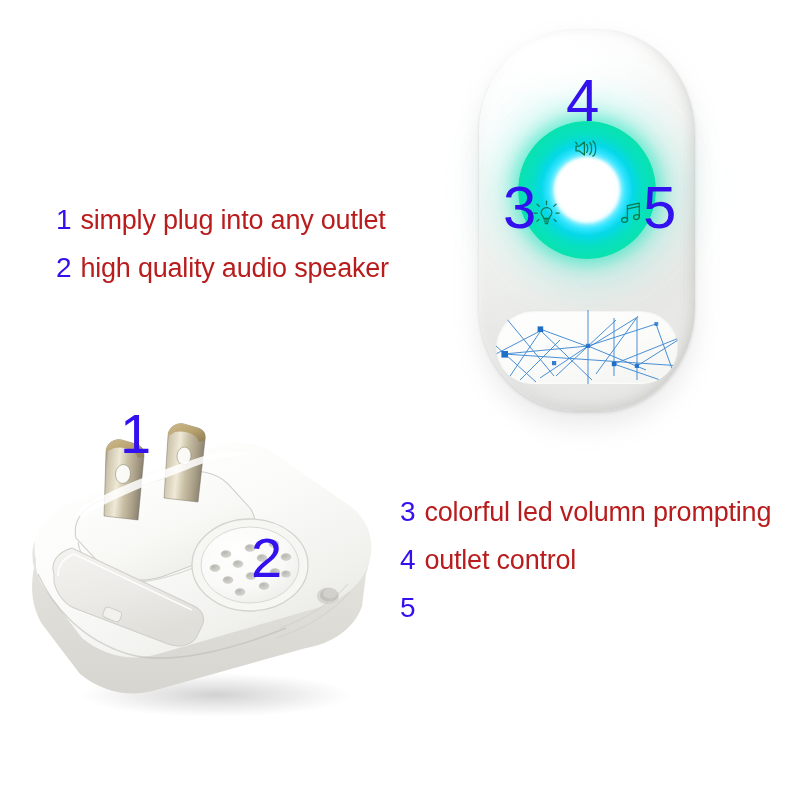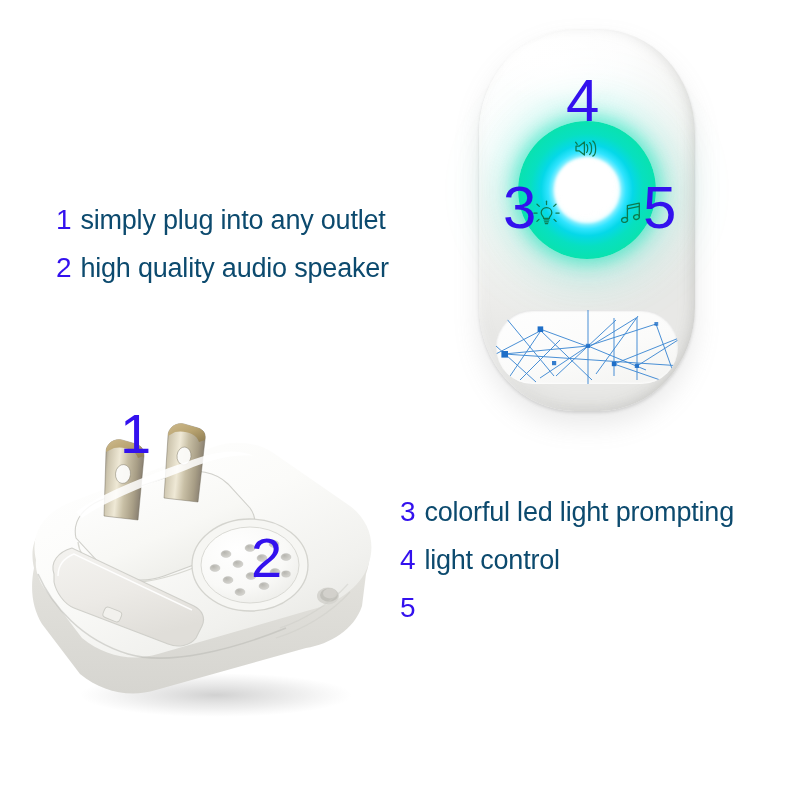--- a/index.html
+++ b/index.html
@@ -17,21 +17,21 @@
   #text-left{ left:56px; top:196px; }
   #text-right{ left:400px; top:488px; }
   .feature-line{
     display:flex; align-items:baseline; gap:9px;
     font-size:27px; line-height:47px; color:#0a0a0a;
     white-space:nowrap; letter-spacing:-0.2px;
   }
   .feature-num{
     color:#3311ee; font-size:28px; font-weight:400;
   }
-  .feature-label{ color:#0c4a6e; }
+  .feature-label{ color:#b91c1c; }
 
   
   #device-front{
     position:absolute; left:479px; top:29px; width:216px; height:382px;
     border-radius:96px/104px;
     background:
       radial-gradient(118% 74% at 24% 6%, #ffffff 0%, #fdfdfd 38%, #f3f3f1 72%, #e8e8e6 100%);
     box-shadow:
       0 2px 3px rgba(150,150,150,.30),
       0 14px 26px rgba(140,140,140,.18),
@@ -355,24 +355,24 @@
     </div>
     <div class="feature-line">
       <span class="feature-num">2</span>
       <span class="feature-label">high quality audio speaker</span>
     </div>
   </div>
 
   <div class="txt-block" id="text-right">
     <div class="feature-line">
       <span class="feature-num">3</span>
-      <span class="feature-label">colorful led light prompting</span>
+      <span class="feature-label">colorful led volumn prompting</span>
     </div>
     <div class="feature-line">
       <span class="feature-num">4</span>
-      <span class="feature-label">light control</span>
+      <span class="feature-label">outlet control</span>
     </div>
     <div class="feature-line">
       <span class="feature-num">5</span>
     </div>
   </div>
 
 </div>
 
 </body></html>

